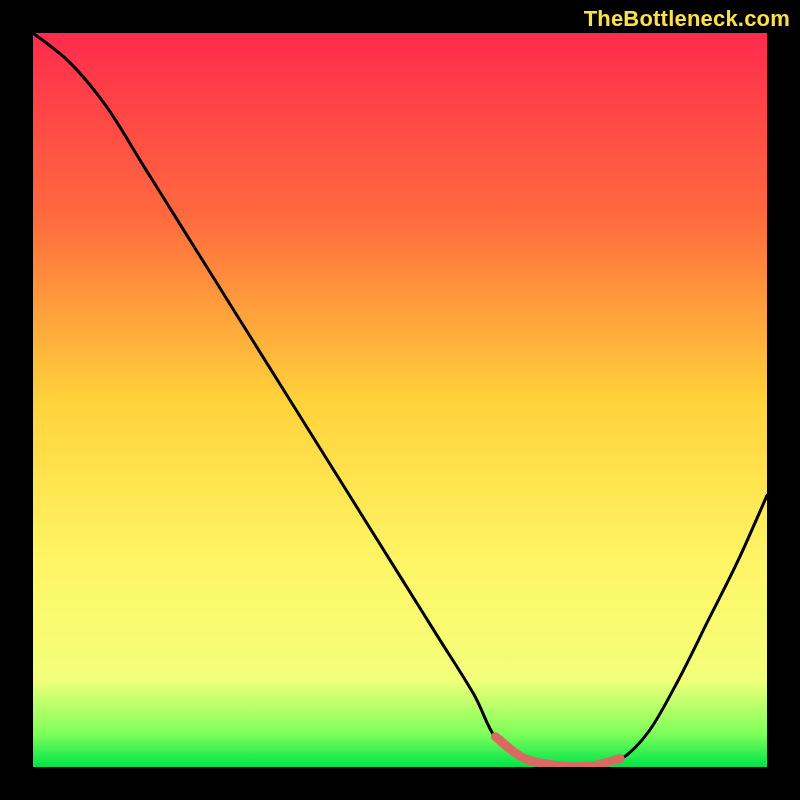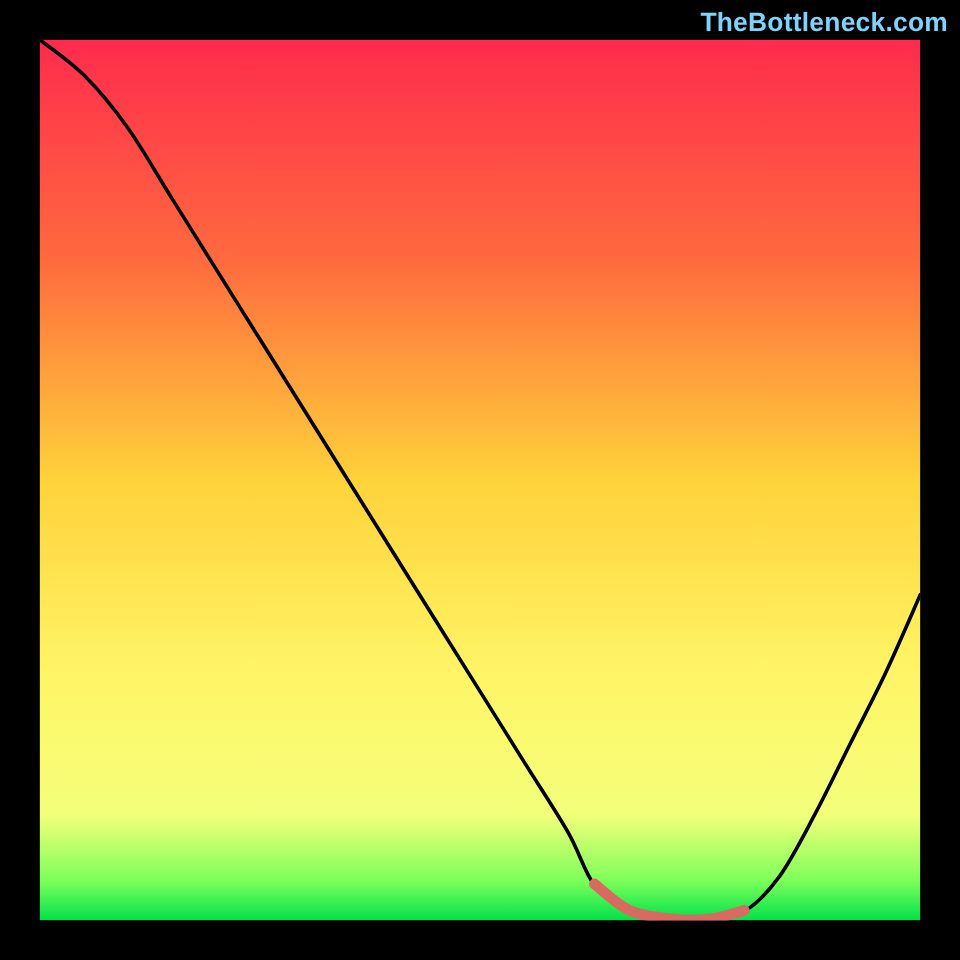--- a/index.html
+++ b/index.html
@@ -14,21 +14,21 @@
   .frame {
     position: relative;
     width: 800px;
     height: 800px;
     background: #000;
   }
   .watermark {
     position: absolute;
     top: 6px;
     right: 10px;
-    color: #7dd3fc;
+    color: #fde047;
     font-size: 22px;
     font-weight: 600;
     z-index: 50;
     letter-spacing: 0.2px;
   }
   .plot-wrap {
     position: absolute;
     left: 33px;
     top: 33px;
     width: 734px;

